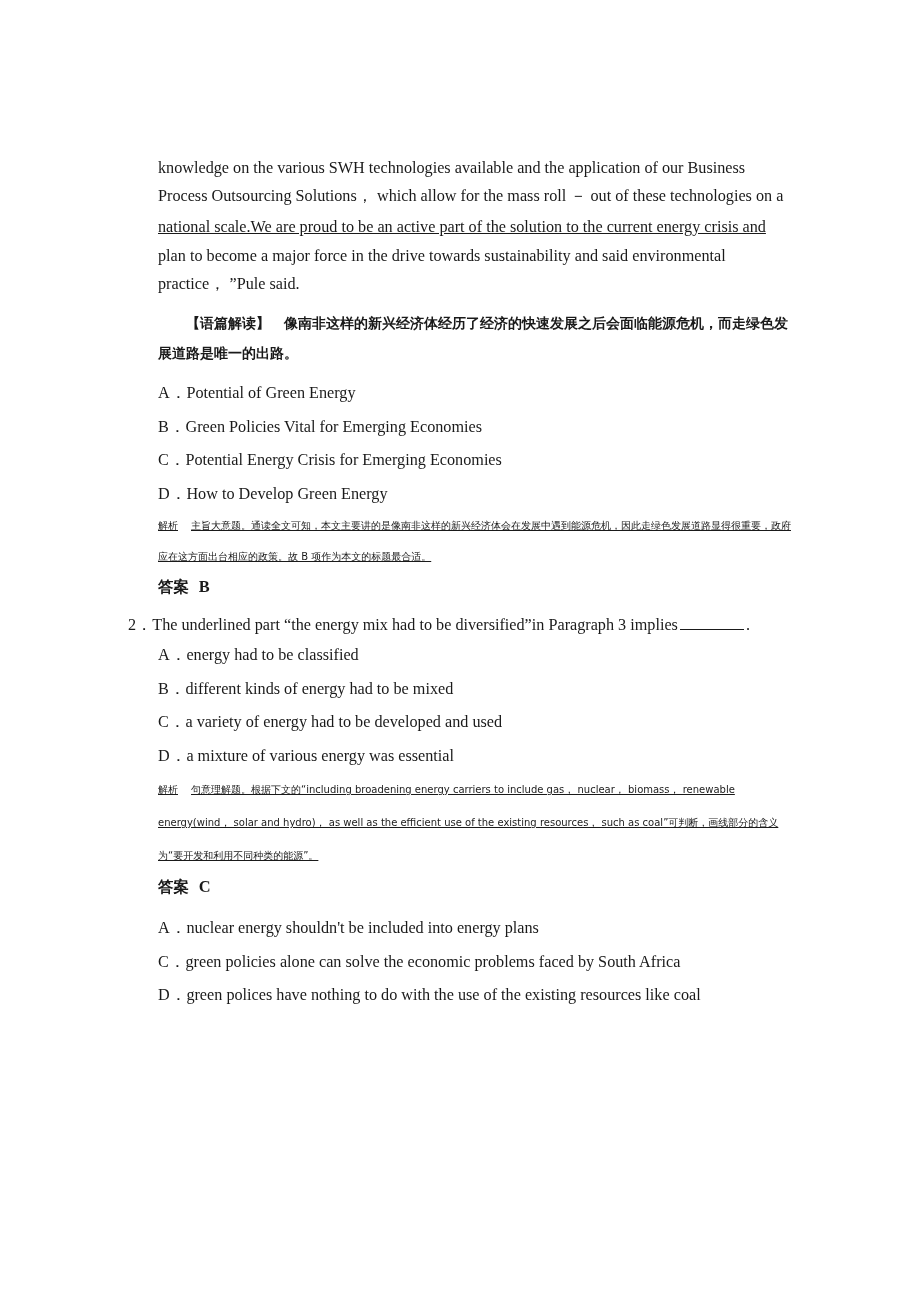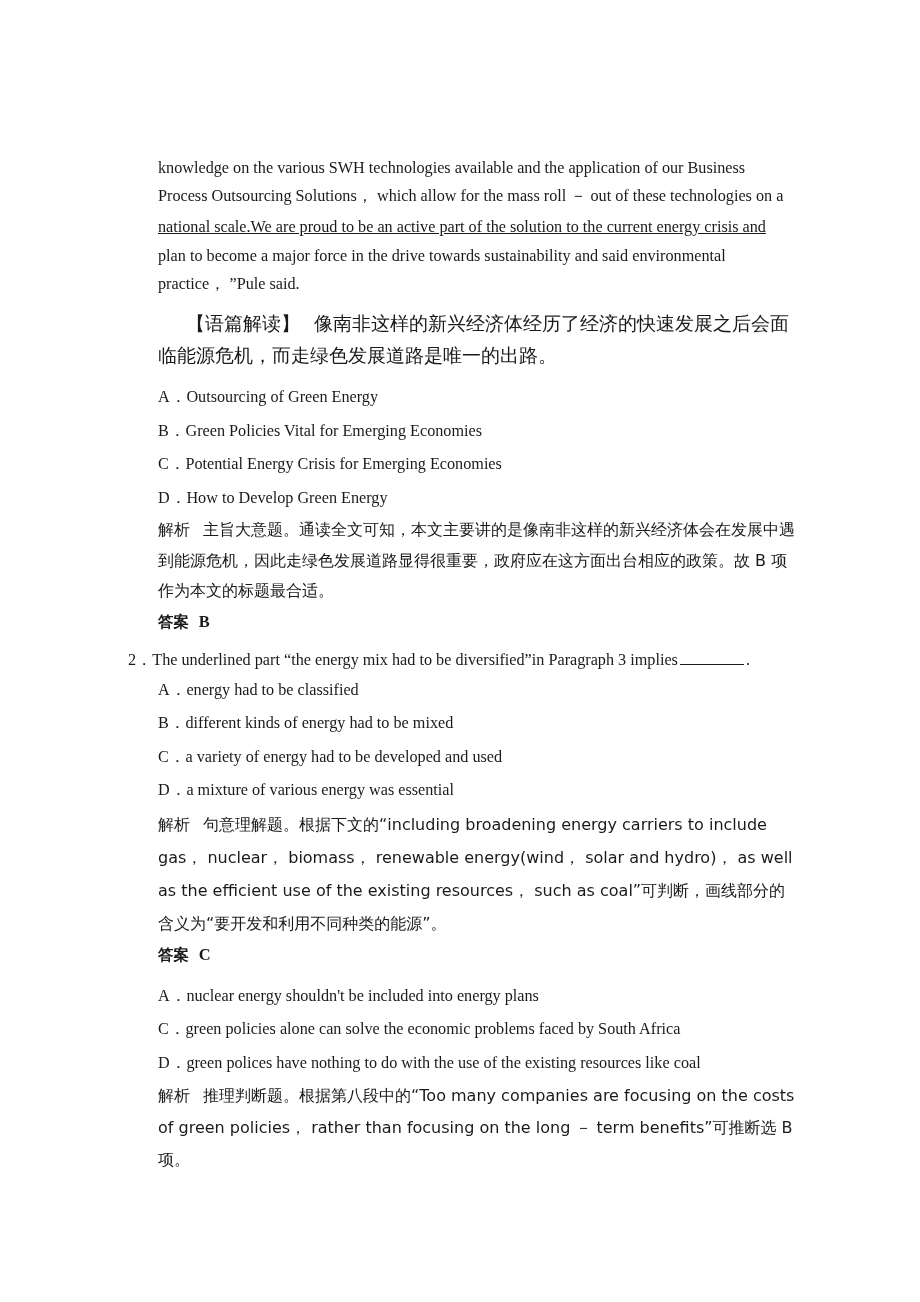--- a/index.html
+++ b/index.html
@@ -44,21 +44,22 @@
   .analysis-block {
     margin-left: 30px;
     width: 640px;
     line-height: 30px;
     font-size: 15.4px;
     margin-top: 10px;
   }
   .analysis-block .lead { padding-left: 28px; }
   .tag-cn {
     font-family: "DejaVu Sans", "Liberation Sans", sans-serif;
-    font-size: 19px;
+    font-size: 14px;
+    font-weight: bold;
   }
 
   
   .q-block { margin-top: 9px; }
   .q-stem {
     font-size: 16.2px;
     line-height: 27px;
     margin-left: 0px;
     width: 668px;
   }
@@ -77,23 +78,24 @@
     font-size: 16.2px;
     line-height: 33.5px;
     margin-left: 30px;
     width: 638px;
   }
   .opt-letter { letter-spacing: 0.5px; }
 
   .expl {
     margin-left: 30px;
     width: 640px;
-    font-size: 16px;
+    font-size: 10px;
     line-height: 30.5px;
     font-family: "DejaVu Sans", "Liberation Sans", sans-serif;
+    text-decoration: underline;
   }
   .expl-label, .answer-label {
     font-family: "DejaVu Sans", "Liberation Sans", sans-serif;
   }
   .answer {
     margin-left: 30px;
     width: 640px;
     font-size: 15.4px;
     line-height: 30px;
     font-family: "DejaVu Sans", "Liberation Sans", sans-serif;
@@ -118,21 +120,21 @@
       <div class="passage-line">plan to become a major force in the drive towards sustainability and said environmental</div>
       <div class="passage-line">practice，  ”Pule said.</div>
     </div>
 
     <div class="analysis-block">
       <span class="lead tag-cn">【语篇解读】</span><span style="display:inline-block;width:14px;"></span><span class="tag-cn">像南非这样的新兴经济体经历了经济的快速发展之后会面临能源危机，而走绿色发展道路是唯一的出路。</span>
     </div>
 
     <div class="q-block">
       <div class="opt">
-        <span class="opt-letter">A</span><span>．</span><span>Outsourcing of Green Energy</span>
+        <span class="opt-letter">A</span><span>．</span><span>Potential of Green Energy</span>
       </div>
       <div class="opt">
         <span class="opt-letter">B</span><span>．</span><span>Green Policies Vital for Emerging Economies</span>
       </div>
       <div class="opt">
         <span class="opt-letter">C</span><span>．</span><span>Potential Energy Crisis for Emerging Economies</span>
       </div>
       <div class="opt">
         <span class="opt-letter">D</span><span>．</span><span>How to Develop Green Energy</span>
       </div>
@@ -171,19 +173,16 @@
     <div class="q-block" style="margin-top:10px;">
       <div class="opt">
         <span class="opt-letter">A</span><span>．</span><span>nuclear energy shouldn't be included into energy plans</span>
       </div>
       <div class="opt">
         <span class="opt-letter">C</span><span>．</span><span>green policies alone can solve the economic problems faced by South Africa</span>
       </div>
       <div class="opt">
         <span class="opt-letter">D</span><span>．</span><span>green polices have nothing to do with the use of the existing resources like coal</span>
       </div>
-      <div class="expl" style="line-height:32px;">
-        <span class="expl-label">解析</span><span style="display:inline-block;width:13px;"></span><span>推理判断题。根据第八段中的“Too many companies are focusing on the costs of green policies， rather than focusing on the long － term benefits”可推断选 B 项。</span>
-      </div>
     </div>
 
   </div>
 </div>
 
 </body></html>

